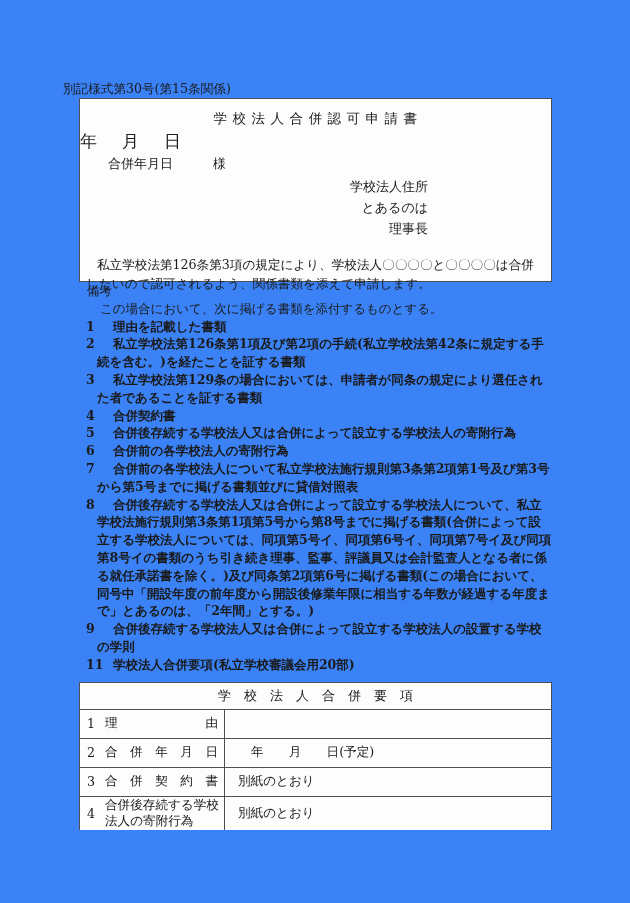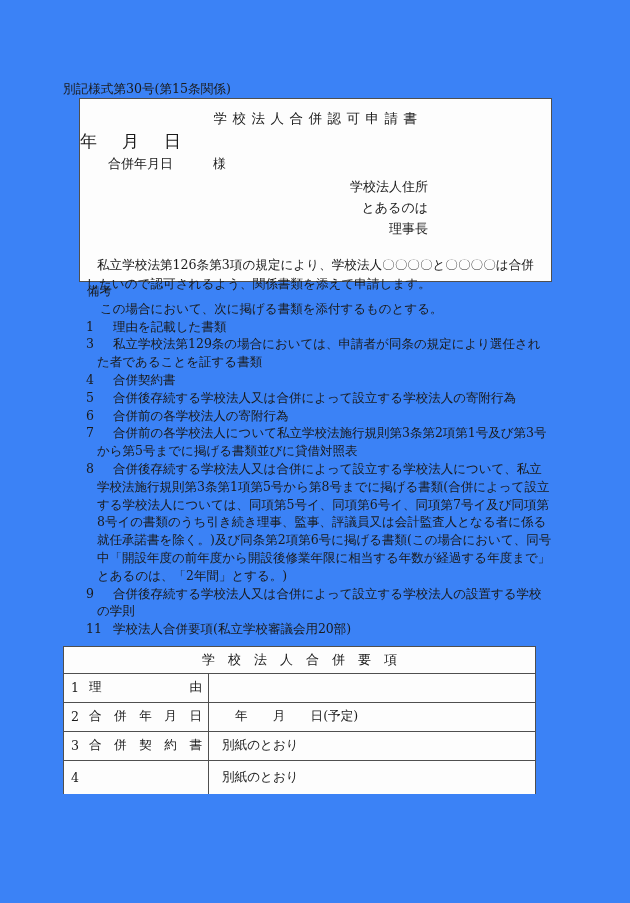--- a/index.html
+++ b/index.html
@@ -72,29 +72,31 @@
   
   .notes {
     font-size: 12.5px;
     line-height: 17.8px;
   }
   .notes-heading { margin-left: 24px; }
   .notes-intro  { margin-left: 37px; }
   .note-item {
     padding-left: 34px;
     text-indent: -11px;
+    font-weight: bold;
   }
   .note-no {
     display: inline-block;
     width: 27px;
     text-indent: 0;
   }
   
   .m-table {
     box-sizing: border-box;
+    margin-left: 16px;
     margin-top: 8px;
     width: 473px;
     border: 1px solid #4f4f4f;
     border-bottom: none;
     font-size: 12.6px;
     background: #fdfdfd;
   }
   .mt-header {
     box-sizing: border-box;
     height: 27px;
@@ -165,20 +167,21 @@
         <div>理事長</div>
       </div>
       <div class="box-body">私立学校法第126条第3項の規定により、学校法人〇〇〇〇と〇〇〇〇は合併したいので認可されるよう、関係書類を添えて申請します。</div>
     </div>
 
     <div class="notes">
       <div class="notes-heading">備考</div>
       <div class="notes-intro">この場合において、次に掲げる書類を添付するものとする。</div>
 
       <div class="note-item"><span class="note-no">1</span><span>理由を記載した書類</span></div>
+      <div class="note-item"><span class="note-no">2</span><span>私立学校法第126条第1項及び第2項の手続(私立学校法第42条に規定する手続を含む。)を経たことを証する書類</span></div>
       <div class="note-item"><span class="note-no">3</span><span>私立学校法第129条の場合においては、申請者が同条の規定により選任された者であることを証する書類</span></div>
       <div class="note-item"><span class="note-no">4</span><span>合併契約書</span></div>
       <div class="note-item"><span class="note-no">5</span><span>合併後存続する学校法人又は合併によって設立する学校法人の寄附行為</span></div>
       <div class="note-item"><span class="note-no">6</span><span>合併前の各学校法人の寄附行為</span></div>
       <div class="note-item"><span class="note-no">7</span><span>合併前の各学校法人について私立学校法施行規則第3条第2項第1号及び第3号から第5号までに掲げる書類並びに貸借対照表</span></div>
       <div class="note-item"><span class="note-no">8</span><span>合併後存続する学校法人又は合併によって設立する学校法人について、私立学校法施行規則第3条第1項第5号から第8号までに掲げる書類(合併によって設立する学校法人については、同項第5号イ、同項第6号イ、同項第7号イ及び同項第8号イの書類のうち引き続き理事、監事、評議員又は会計監査人となる者に係る就任承諾書を除く。)及び同条第2項第6号に掲げる書類(この場合において、同号中「開設年度の前年度から開設後修業年限に相当する年数が経過する年度まで」とあるのは、「2年間」とする。)</span></div>
       <div class="note-item"><span class="note-no">9</span><span>合併後存続する学校法人又は合併によって設立する学校法人の設置する学校の学則</span></div>
       <div class="note-item"><span class="note-no">11</span><span>学校法人合併要項(私立学校審議会用20部)</span></div>
     </div>
 
@@ -205,19 +208,20 @@
         <div class="mt-left">
           <span class="mt-no">3</span>
           <span class="mt-label">合併契約書</span>
         </div>
         <div class="mt-value">別紙のとおり</div>
       </div>
 
       <div class="mt-row tall">
         <div class="mt-left">
           <span class="mt-no">4</span>
+          <span class="mt-label">合併後存続する学校法人の寄附行為</span>
         </div>
         <div class="mt-value">別紙のとおり</div>
       </div>
     </div>
 
   </div>
 </div>
 
 </body></html>

